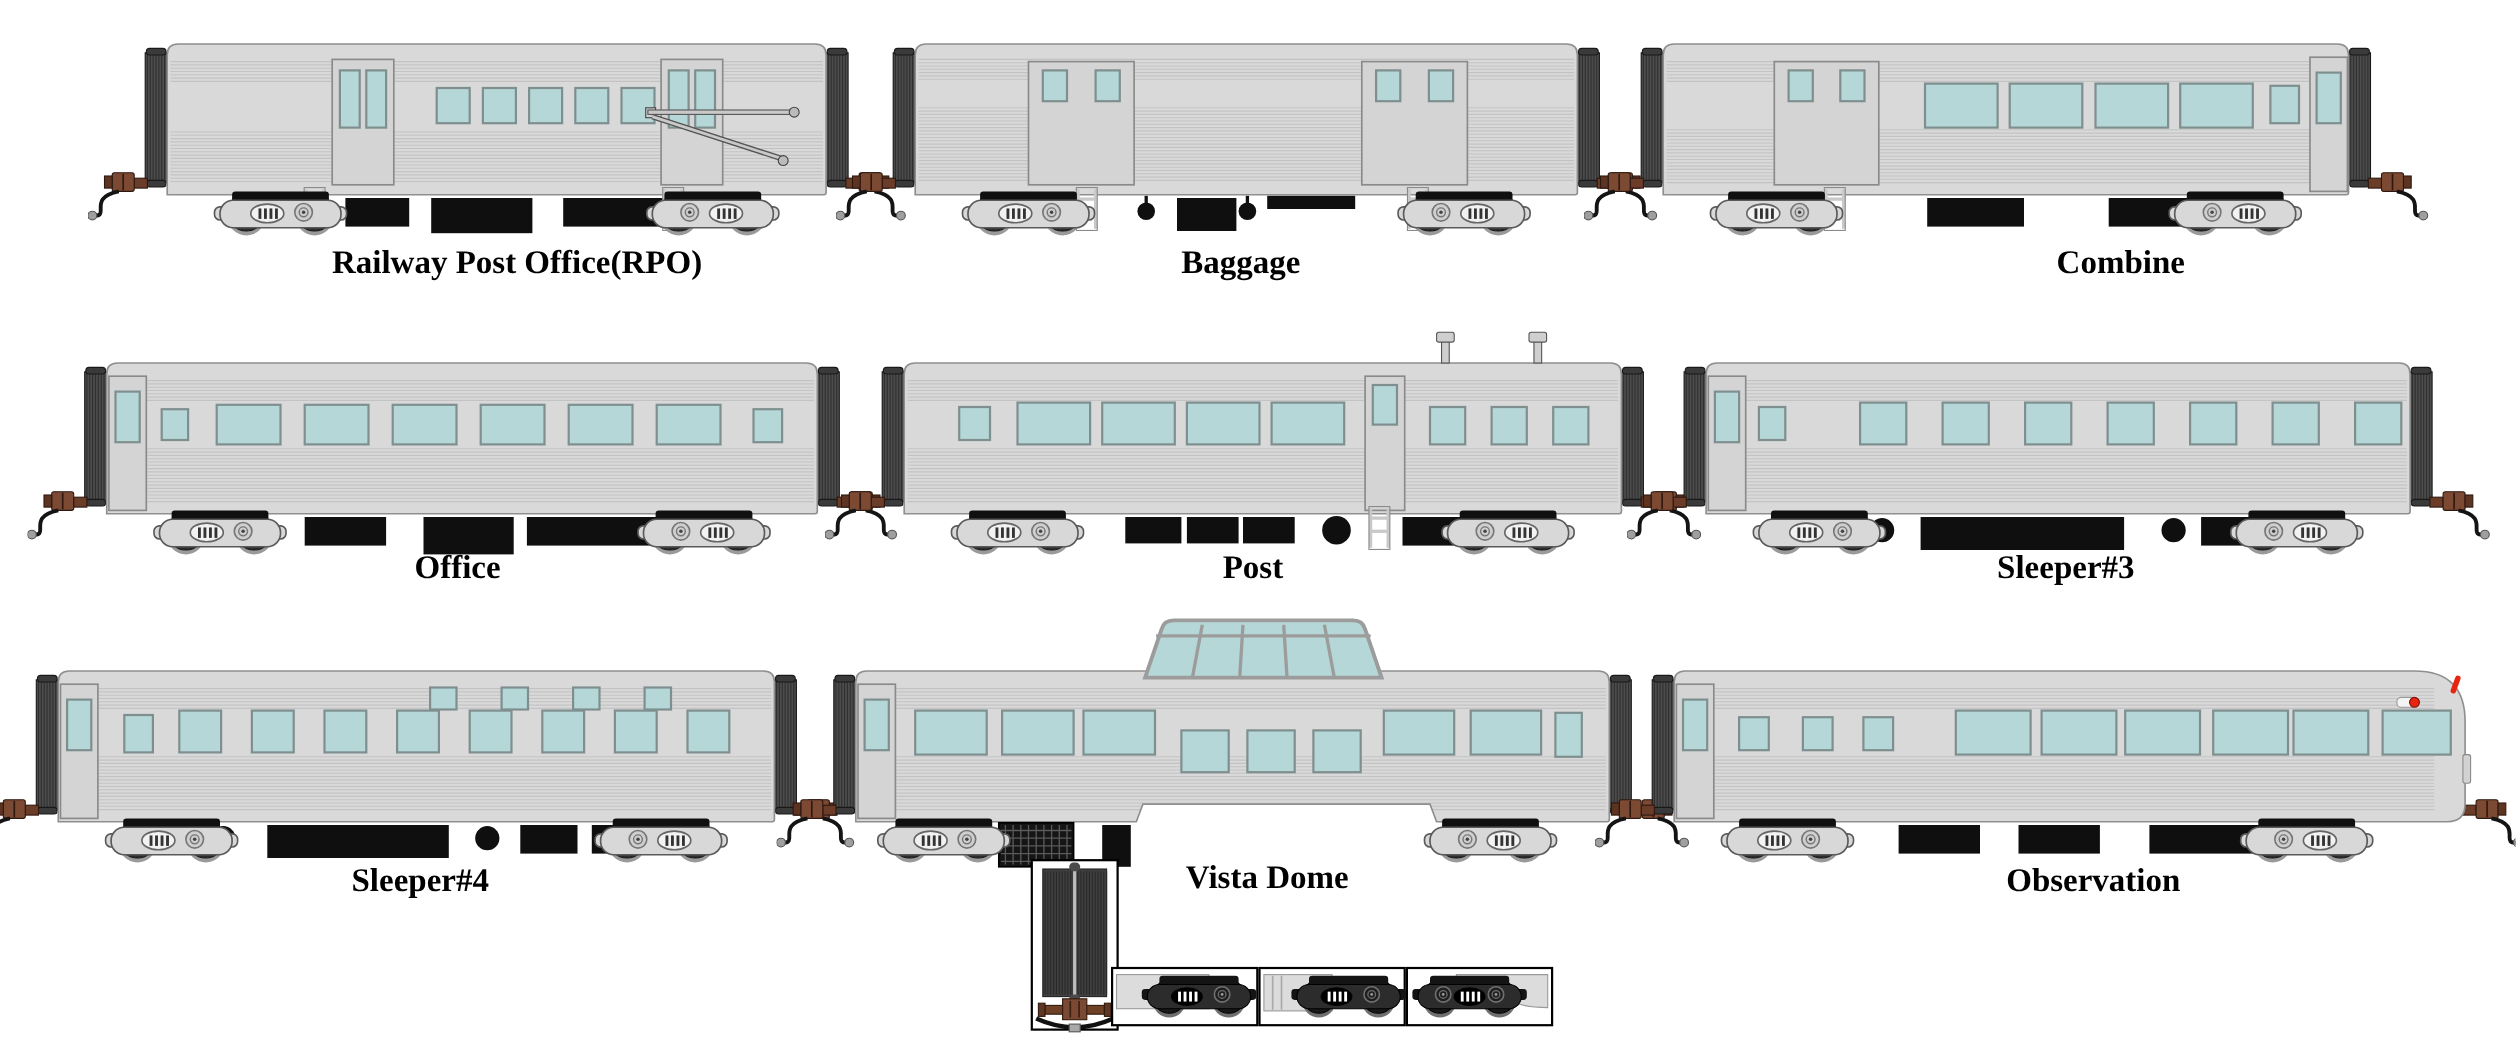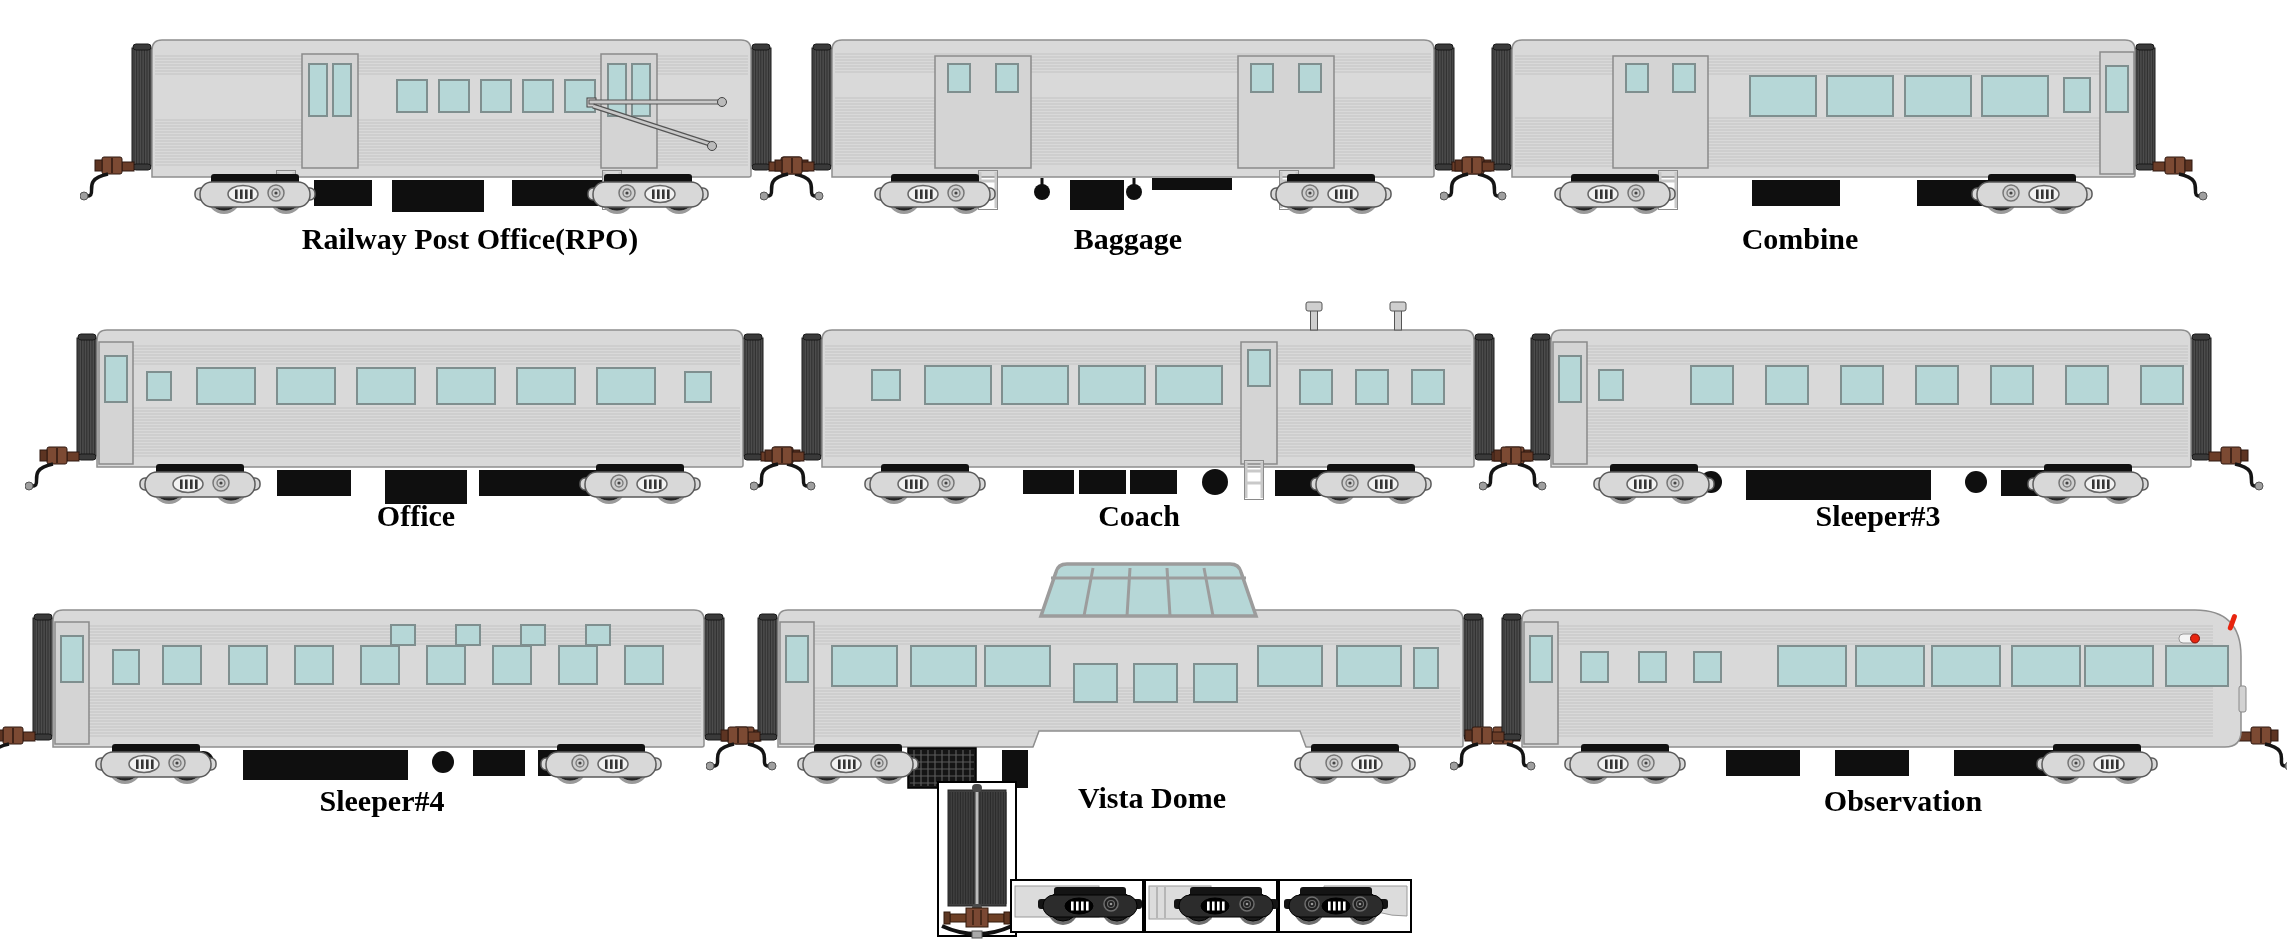--- a/index.html
+++ b/index.html
@@ -1000,23 +1000,23 @@
       <rect x="656" y="209.5" width="2.6" height="9.5" fill="#333"></rect>
       <rect x="661" y="209.5" width="2.6" height="9.5" fill="#333"></rect>
       <rect x="666" y="209.5" width="2.6" height="9.5" fill="#333"></rect>
       <circle cx="626" cy="213" r="8" fill="#cfcfcf" stroke="#777" stroke-width="1.5"></circle>
       <circle cx="626" cy="213" r="4" fill="none" stroke="#777" stroke-width="1.3"></circle>
       <circle cx="626" cy="213" r="1.6" fill="#444"></circle>
     </svg>
 
   <div class="car-label" style="left: 470px; top: 222px;">Railway Post Office(RPO)</div>
   <div class="car-label" style="left: 1128px; top: 222px;">Baggage</div>
-  <div class="car-label" style="left: 1800px; top: 222px;">Combine</div>
+  <div class="car-label" style="left: 1928px; top: 222px;">Combine</div>
   <div class="car-label" style="left: 416px; top: 499px;">Office</div>
-  <div class="car-label" style="left: 1139px; top: 499px;">Coach</div>
+  <div class="car-label" style="left: 1139px; top: 499px;">Post</div>
   <div class="car-label" style="left: 1878px; top: 499px;">Sleeper#3</div>
   <div class="car-label" style="left: 382px; top: 784px;">Sleeper#4</div>
   <div class="car-label" style="left: 1152px; top: 781px; text-align: right;">Vista Dome</div>
   <div class="car-label" style="left: 1903px; top: 784px;">Observation</div>
 
   <svg id="parts-svg" class="car-svg" width="520" height="173" viewBox="0 0 520 173" style="left: 930px; top: 770px;">
       <rect x="8" y="12" width="78" height="154" fill="#ffffff" stroke="#000" stroke-width="2"></rect>
       <rect x="18" y="20" width="28" height="116" fill="#3f3f3f" stroke="#222" stroke-width="1"></rect>
       <rect x="48" y="20" width="28" height="116" fill="#3f3f3f" stroke="#222" stroke-width="1"></rect>
       <line x1="20" y1="22" x2="20" y2="134" stroke="#2a2a2a" stroke-width="1"></line>

